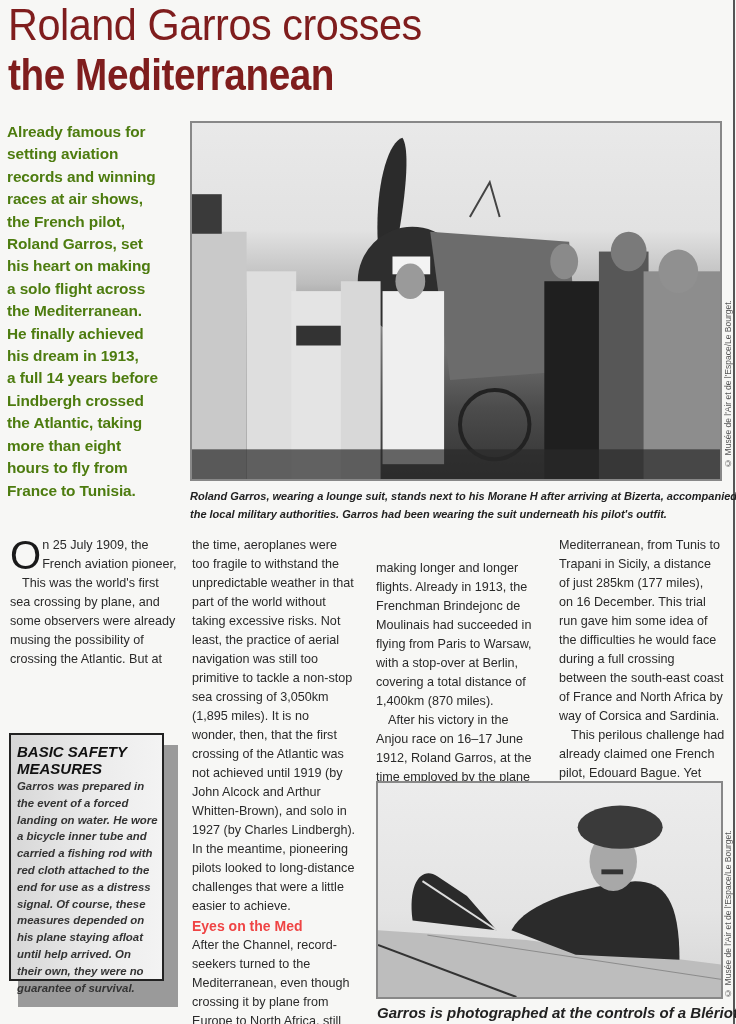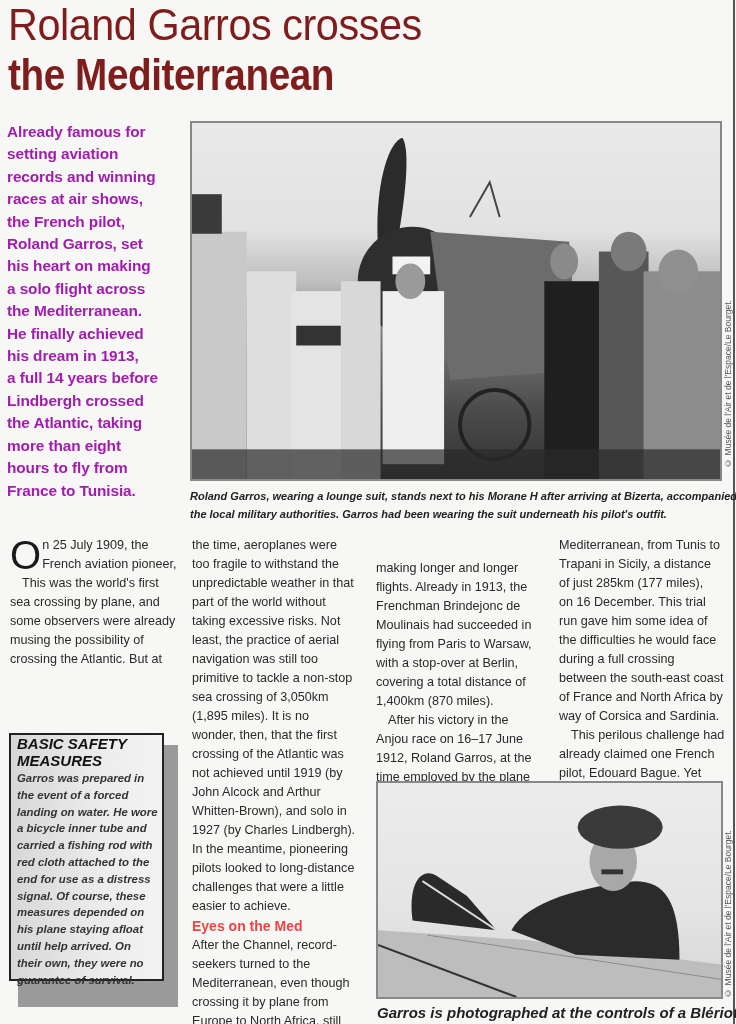--- a/index.html
+++ b/index.html
@@ -5,21 +5,21 @@
   * { box-sizing: border-box; margin: 0; padding: 0; }
   html, body { width: 736px; height: 1024px; background: #f7f7f5; overflow: hidden; }
   body { position: relative; font-family: "Liberation Sans", sans-serif; color: #222; }
 
   .right-rule { position: absolute; left: 733px; top: 0; width: 2px; height: 1024px; background: #555; }
 
   .title { position: absolute; left: 8px; top: 2px; color: #7f1d1d; line-height: 1; }
   .title .t1 { display: block; font-family: "Liberation Sans Narrow", "Liberation Sans", sans-serif; font-size: 45px; font-weight: normal; letter-spacing: -0.5px; transform: scaleX(0.92); transform-origin: left; white-space: nowrap; }
   .title .t2 { display: block; font-size: 44px; font-weight: bold; margin-top: 6px; letter-spacing: -0.5px; transform: scaleX(0.88); transform-origin: left; white-space: nowrap; }
 
-  .intro { position: absolute; left: 7px; top: 121px; width: 175px; font-size: 15.4px; font-weight: bold; line-height: 22.4px; color: #a21caf; letter-spacing: -0.1px; }
+  .intro { position: absolute; left: 7px; top: 121px; width: 175px; font-size: 15.4px; font-weight: bold; line-height: 22.4px; color: #4d7c0f; letter-spacing: -0.1px; }
   .intro span { display: block; white-space: nowrap; }
 
   .photo1 { position: absolute; left: 190px; top: 121px; width: 532px; height: 360px; border: 2px solid #888; background:
       linear-gradient(180deg, #e9e9e9 0%, #e2e2e2 30%, #bdbdbd 45%, #777 60%, #4c4c4c 80%, #333 100%);
       overflow: hidden; }
   .photo1 svg, .photo2 svg { position: absolute; left: 0; top: 0; width: 100%; height: 100%; }
 
   .credit { position: absolute; font-size: 8.5px; color: #555; writing-mode: vertical-rl; transform: rotate(180deg); white-space: nowrap; }
   .credit1 { left: 723px; top: 300px; }
   .credit2 { left: 723px; top: 830px; }
@@ -31,21 +31,21 @@
   .col span { display: block; white-space: nowrap; }
   .col .ind { padding-left: 12px; }
   .col1 { left: 10px; top: 536px; width: 170px; }
   .col2 { left: 192px; top: 536px; width: 170px; }
   .col3 { left: 376px; top: 559px; width: 170px; }
   .col4 { left: 559px; top: 536px; width: 170px; }
   .dropcap { float: left; font-size: 40px; line-height: 34px; margin-right: 1px; margin-top: 2px; color: #1a1a1a; }
   .drop-line { padding-left: 23px; }
 
   .sidebar-shadow { position: absolute; left: 18px; top: 745px; width: 160px; height: 262px; background: #9a9a9a; }
-  .sidebar { position: absolute; left: 9px; top: 733px; width: 155px; height: 248px; border: 2px solid #222; background: linear-gradient(90deg, #d7d7d7, #ececec 60%, #f3f3f3); padding: 0 6px; }
+  .sidebar { position: absolute; left: 9px; top: 733px; width: 155px; height: 248px; border: 2px solid #222; background: linear-gradient(90deg, #d7d7d7, #ececec 60%, #f3f3f3); padding: 8px 6px; }
   .sidebar .sb-title { font-size: 15px; font-weight: bold; font-style: italic; line-height: 17px; color: #111; }
   .sidebar .sb-title span { display: block; }
   .sidebar .sb-body { font-size: 11.4px; font-style: italic; font-weight: bold; line-height: 16.8px; color: #333; margin-top: 1px; }
   .sidebar .sb-body span { display: block; white-space: nowrap; }
 
   .subhead { font-size: 14px; font-weight: bold; color: #ef4444; line-height: 20px; }
 
   .photo2 { position: absolute; left: 376px; top: 781px; width: 347px; height: 218px; border: 2px solid #888; background: linear-gradient(180deg, #ececec 0%, #e4e4e4 60%, #d5d5d5 100%); overflow: hidden; }
   .cap2 { position: absolute; left: 377px; top: 1004px; font-size: 15px; font-weight: bold; font-style: italic; color: #222; white-space: nowrap; }
 </style>

